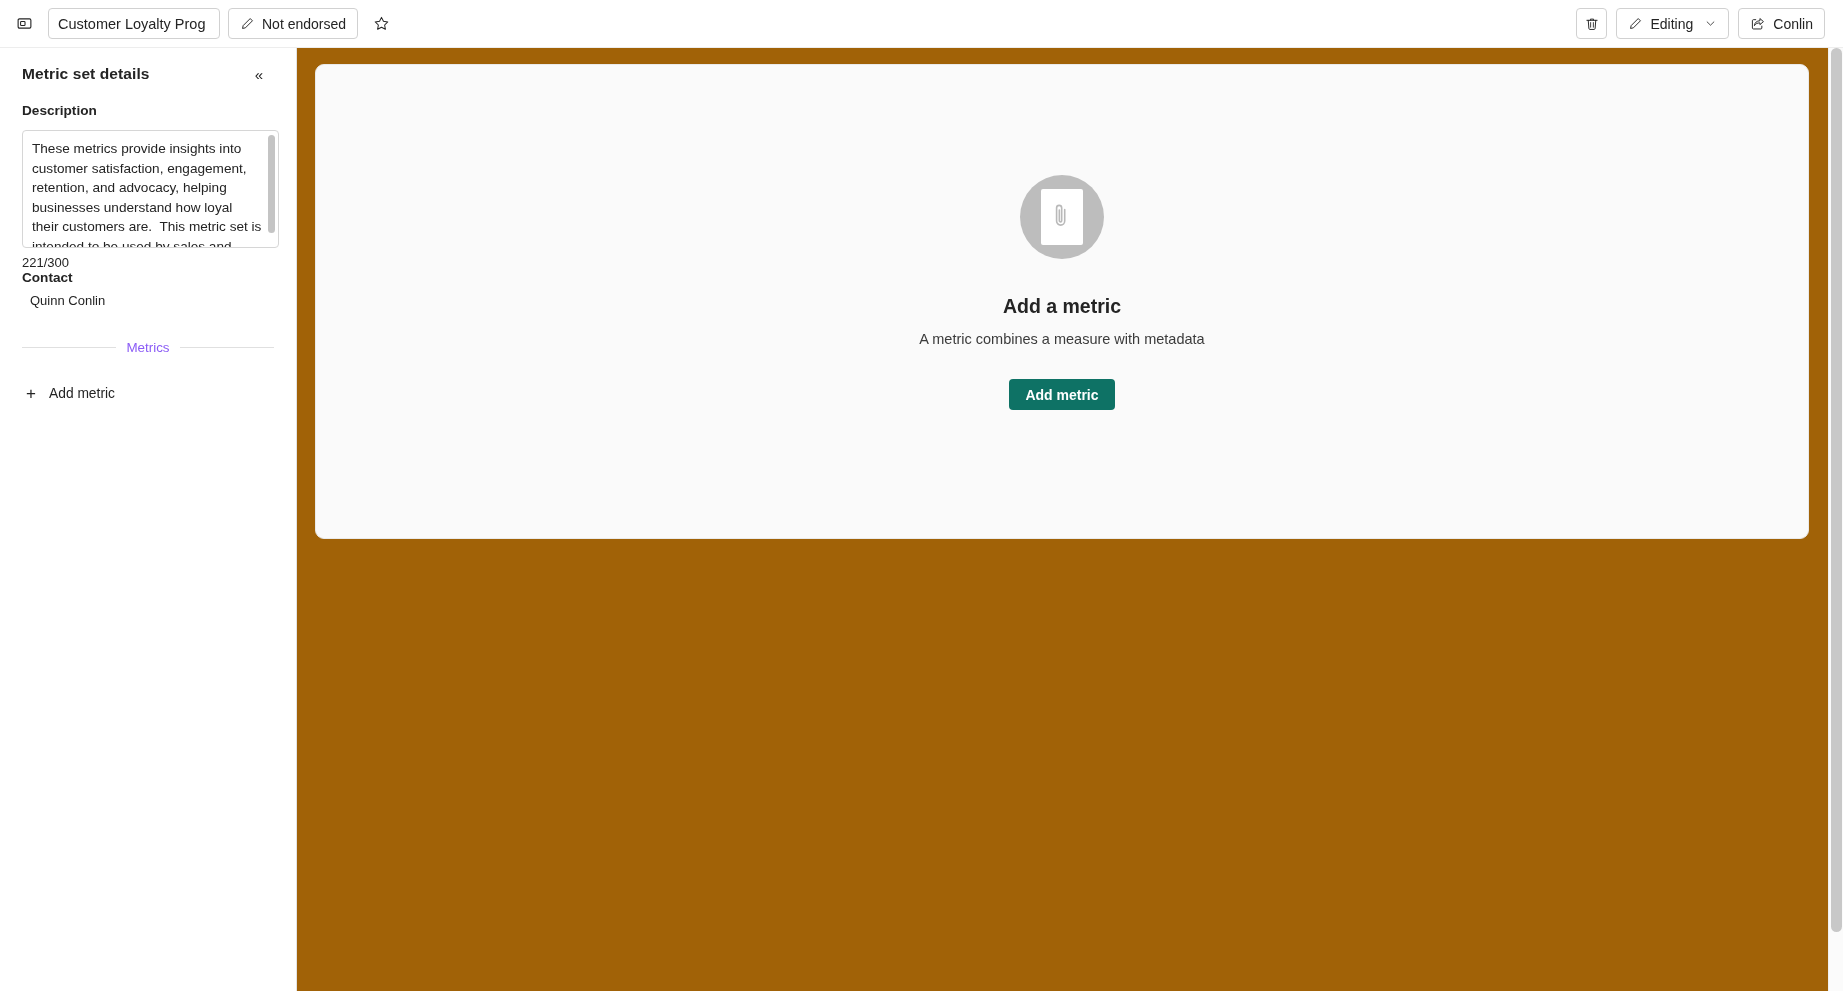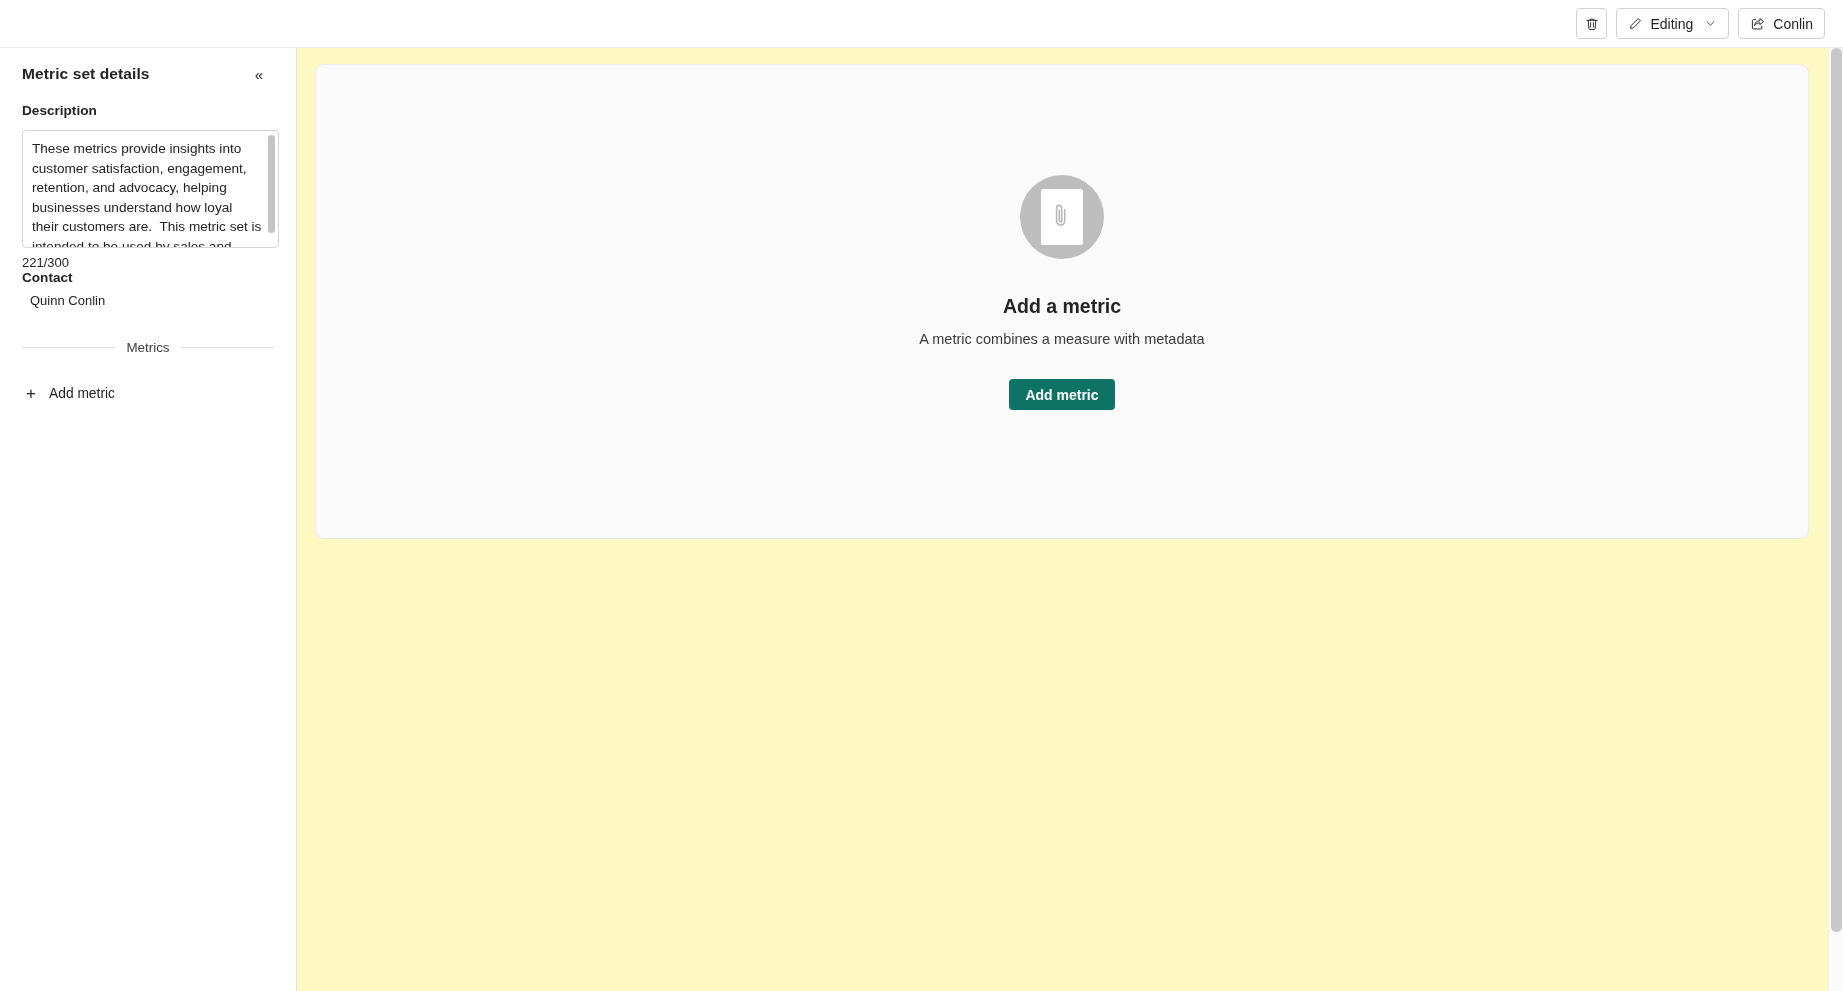--- a/index.html
+++ b/index.html
@@ -233,21 +233,21 @@
     margin-top: 8px;
     padding-left: 8px;
   }
 
   .divider-label {
     display: flex;
     align-items: center;
     gap: 10px;
     margin-top: 32px;
     margin-right: 4px;
-    color: #404040;
+    color: #8b5cf6;
     font-size: 13.4px;
   }
   .divider-label::before,
   .divider-label::after {
     content: "";
     flex: 1;
     height: 1px;
     background: #e0e0e0;
   }
 
@@ -271,21 +271,21 @@
     line-height: 1;
     color: #242424;
     width: 14px;
     text-align: center;
     font-weight: 300;
   }
 
   
   .main {
     flex: 1;
-    background: #fef9c3;
+    background: #a16207;
     position: relative;
     box-sizing: border-box;
     padding: 16px 34px 0 18px;
     overflow: hidden;
   }
   .content-card {
     width: 100%;
     max-width: 1510px;
     height: 475px;
     background: #fafafa;
@@ -365,20 +365,46 @@
     background: #c8c8c8;
     border-radius: 6px;
   }
 </style>
 </head>
 <body>
 
 <div id="app">
 
   <div class="topbar">
+    <div class="topbar-left">
+
+      <button class="icon-btn" title="Toggle panel">
+        <svg width="17" height="17" viewBox="0 0 20 20" fill="none" aria-hidden="true">
+          <rect x="2.5" y="4.5" width="15" height="11" rx="1.6" stroke="#242424" stroke-width="1.3"></rect>
+          <rect x="5.4" y="7.6" width="5.2" height="4.8" rx="0.9" stroke="#242424" stroke-width="1.25"></rect>
+        </svg>
+      </button>
+
+      <div class="title-input">Customer Loyalty Prog</div>
+
+      <button class="pill-btn">
+        <span style="display:inline-flex;">
+          <svg width="15" height="15" viewBox="0 0 20 20" fill="none" aria-hidden="true">
+            <path d="M13.6 3.4 16.6 6.4 7.2 15.8l-3.8.8.8-3.8 9.4-9.4Z" stroke="#242424" stroke-width="1.25" stroke-linejoin="round"></path>
+          </svg>
+        </span>
+        <span>Not endorsed</span>
+      </button>
+
+      <button class="star-btn" title="Favorite">
+        <svg width="17" height="17" viewBox="0 0 20 20" fill="none" aria-hidden="true">
+          <path d="M10 2.8l2.28 4.62 5.1.74-3.69 3.6.87 5.08L10 14.44l-4.56 2.4.87-5.08-3.69-3.6 5.1-.74L10 2.8Z" stroke="#242424" stroke-width="1.2" stroke-linejoin="round"></path>
+        </svg>
+      </button>
+    </div>
 
     <div class="topbar-right">
       <button class="square-btn" title="Delete">
         <svg width="16" height="16" viewBox="0 0 20 20" fill="none" aria-hidden="true">
           <path d="M3.6 5.4h12.8M8 5.2V3.9h4v1.3M5.3 5.4l.8 10.2c.05.7.64 1.2 1.33 1.2h5.14c.69 0 1.28-.5 1.33-1.2l.8-10.2" stroke="#242424" stroke-width="1.2" stroke-linecap="round" stroke-linejoin="round"></path>
           <path d="M8.3 8.2v5.8M11.7 8.2v5.8" stroke="#242424" stroke-width="1.1" stroke-linecap="round"></path>
         </svg>
       </button>
 
       <button class="pill-btn">

